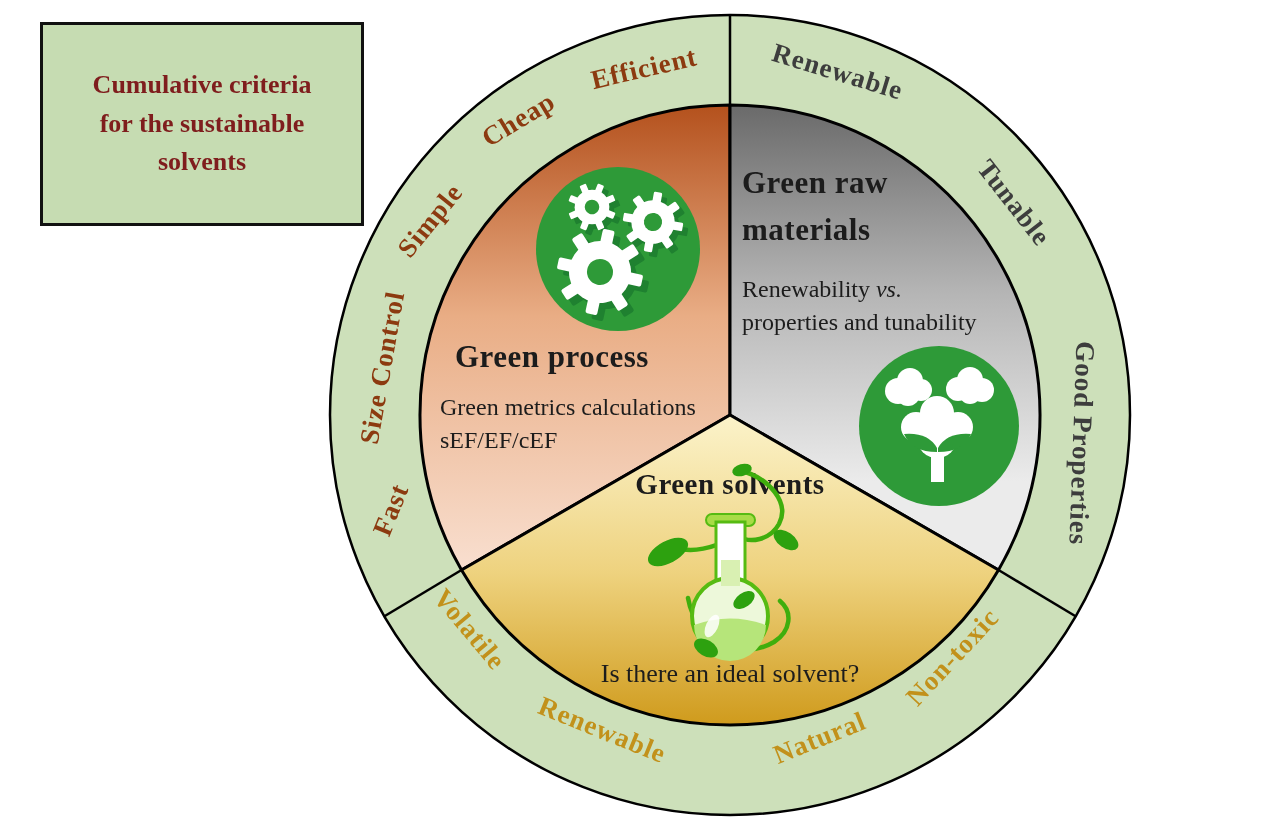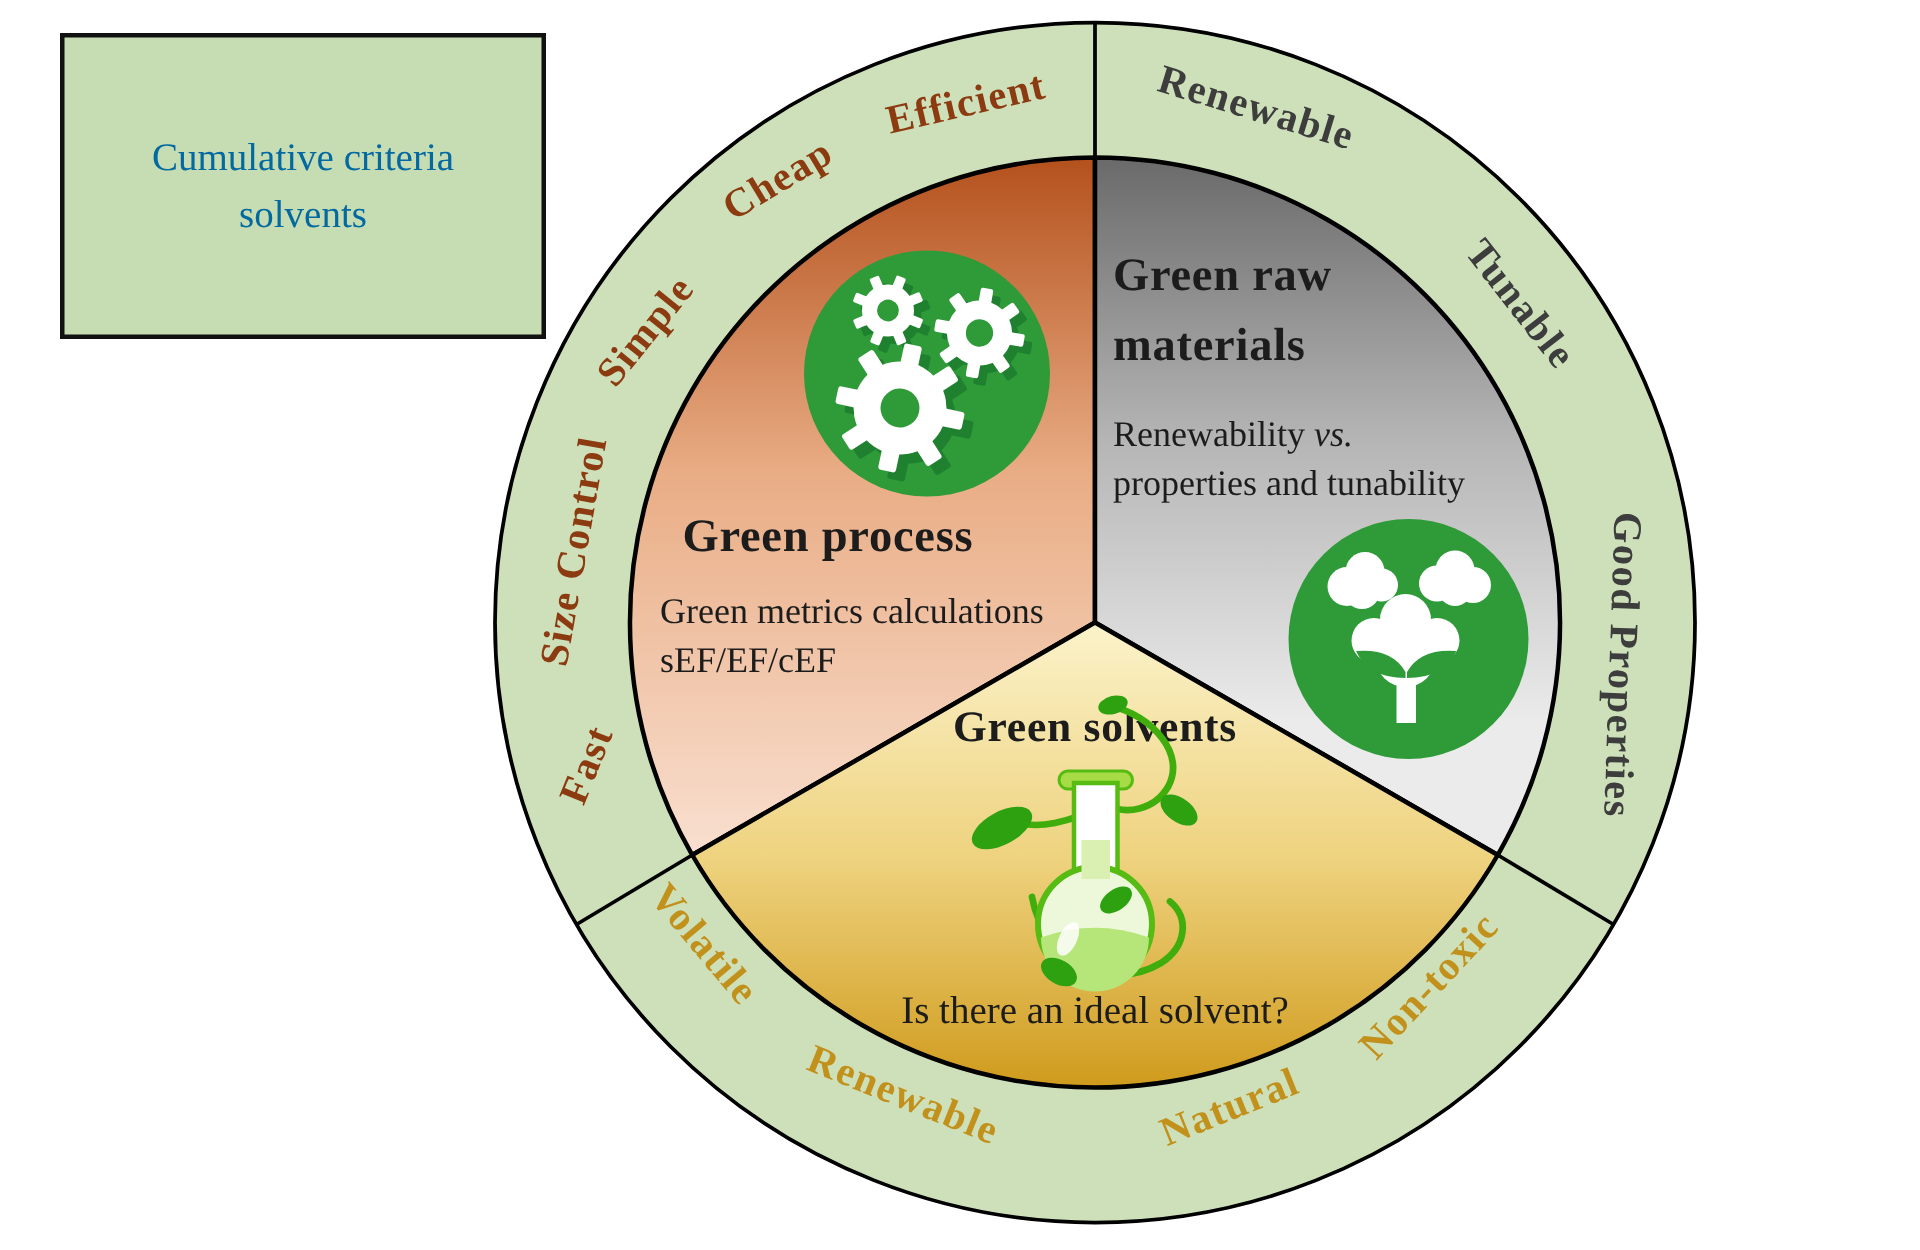--- a/index.html
+++ b/index.html
@@ -1,36 +1,37 @@
 <!DOCTYPE html>
 <html><head>
 <meta charset="utf-8">
 <style>
   html,body{margin:0;padding:0;background:#ffffff;}
   #canvas{position:relative;width:1280px;height:833px;background:#ffffff;overflow:hidden;
           font-family:"Liberation Serif","DejaVu Serif",serif;}
   #criteria-box{position:absolute;left:40px;top:22px;width:318px;height:198px;
                 background:#c6dcb2;border:3px solid #111111;
                 display:flex;flex-direction:column;justify-content:center;align-items:center;}
-  #criteria-box .line{font-size:26px;font-weight:normal;color:#0369a1;line-height:1.48;text-align:center;}
+  #criteria-box .line{font-size:26px;font-weight:bold;color:#7f1d1d;line-height:1.48;text-align:center;}
   svg text{font-family:"Liberation Serif","DejaVu Serif",serif;}
   .ring-label{font-size:27px;font-weight:bold;letter-spacing:1px;}
   .sector-title{font-size:31px;font-weight:bold;fill:#1c1c1c;letter-spacing:0.5px;}
   .sector-desc{font-size:24px;fill:#1c1c1c;}
   .gear-white{color:#ffffff;}
   .gear-shadow{color:#1f8130;}
 </style>
 </head>
 <body>
 
 <div id="canvas">
 
   
   <div id="criteria-box">
     <div class="line">Cumulative criteria</div>
+    <div class="line">for the sustainable</div>
     <div class="line">solvents</div>
   </div>
 
   <svg width="1280" height="833" viewBox="0 0 1280 833">
     <defs>
       <linearGradient id="orangeGrad" gradientUnits="userSpaceOnUse" x1="730" y1="105" x2="730" y2="575">
         <stop offset="0" stop-color="#b4511d"></stop>
         <stop offset="0.45" stop-color="#e9ad85"></stop>
         <stop offset="1" stop-color="#f9e0d1"></stop>
       </linearGradient>

